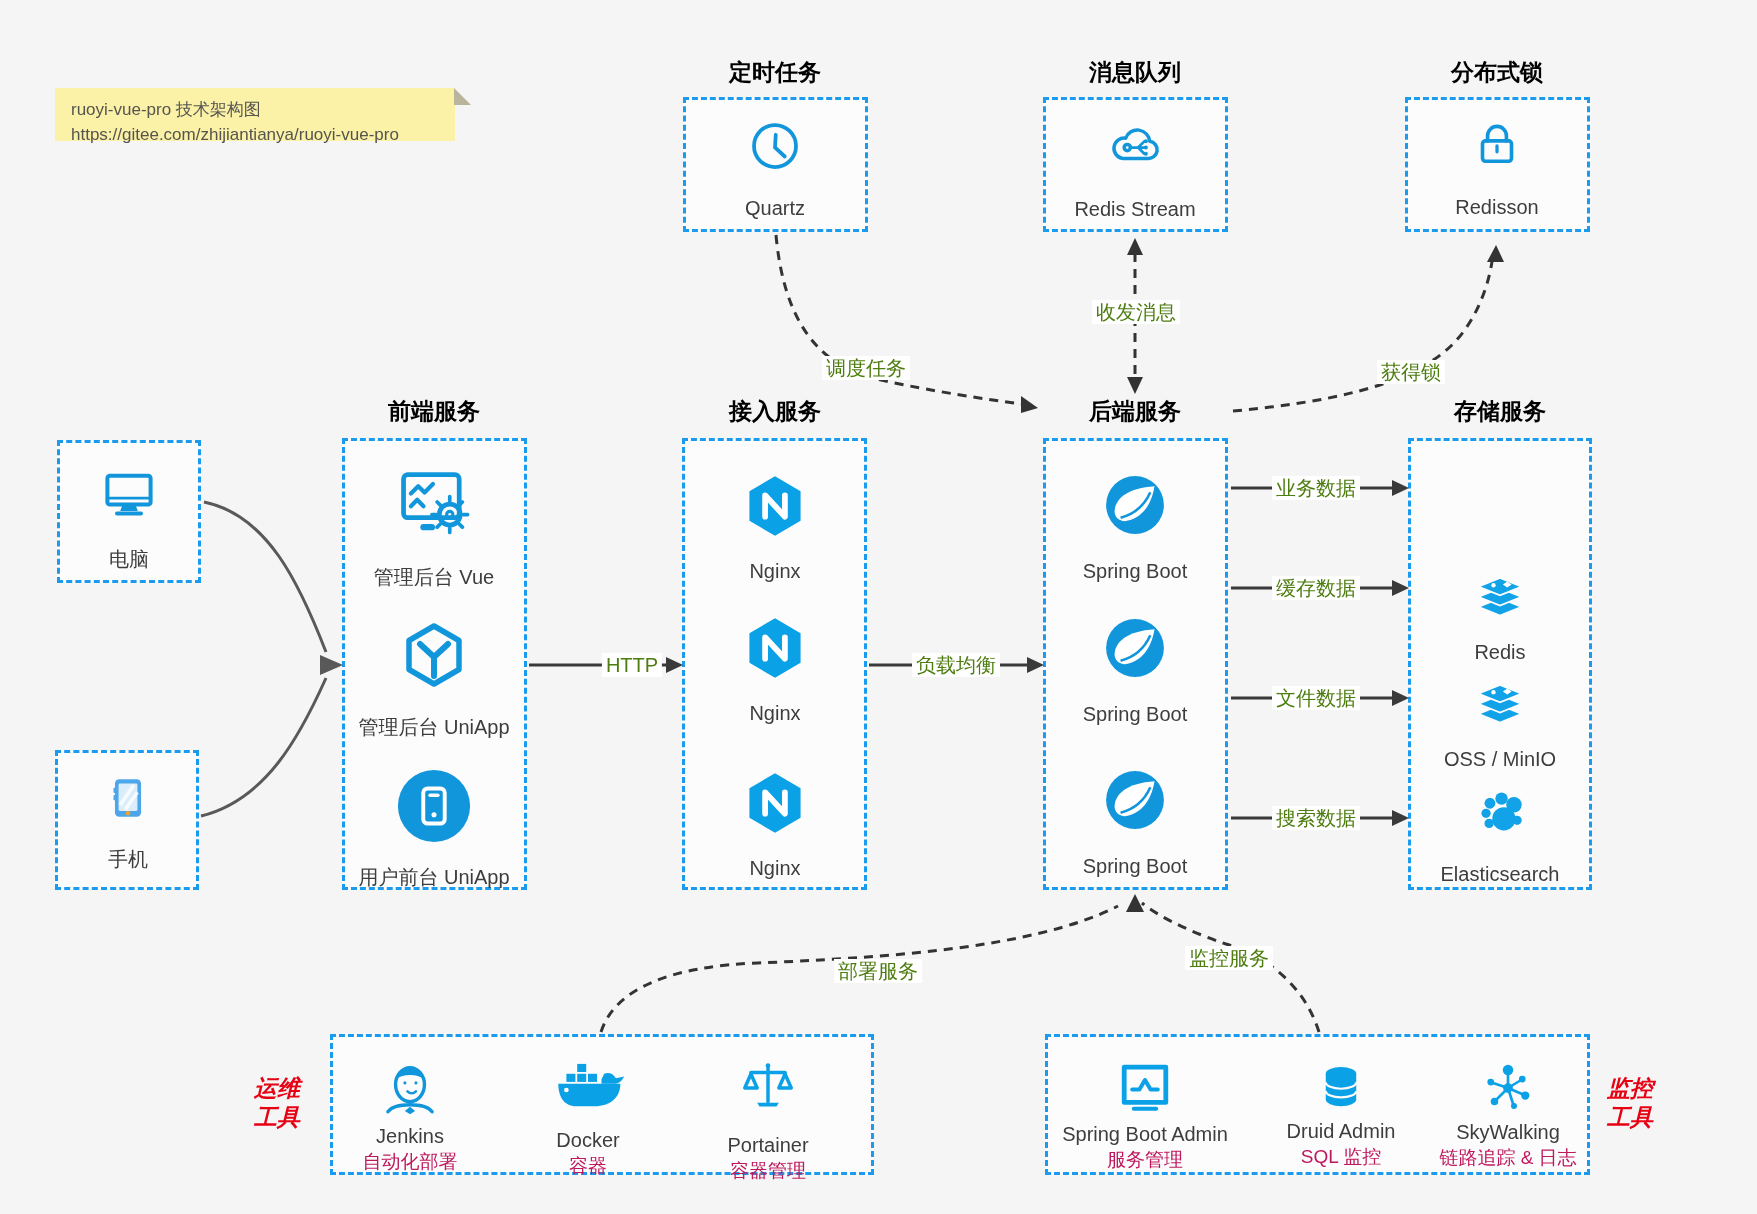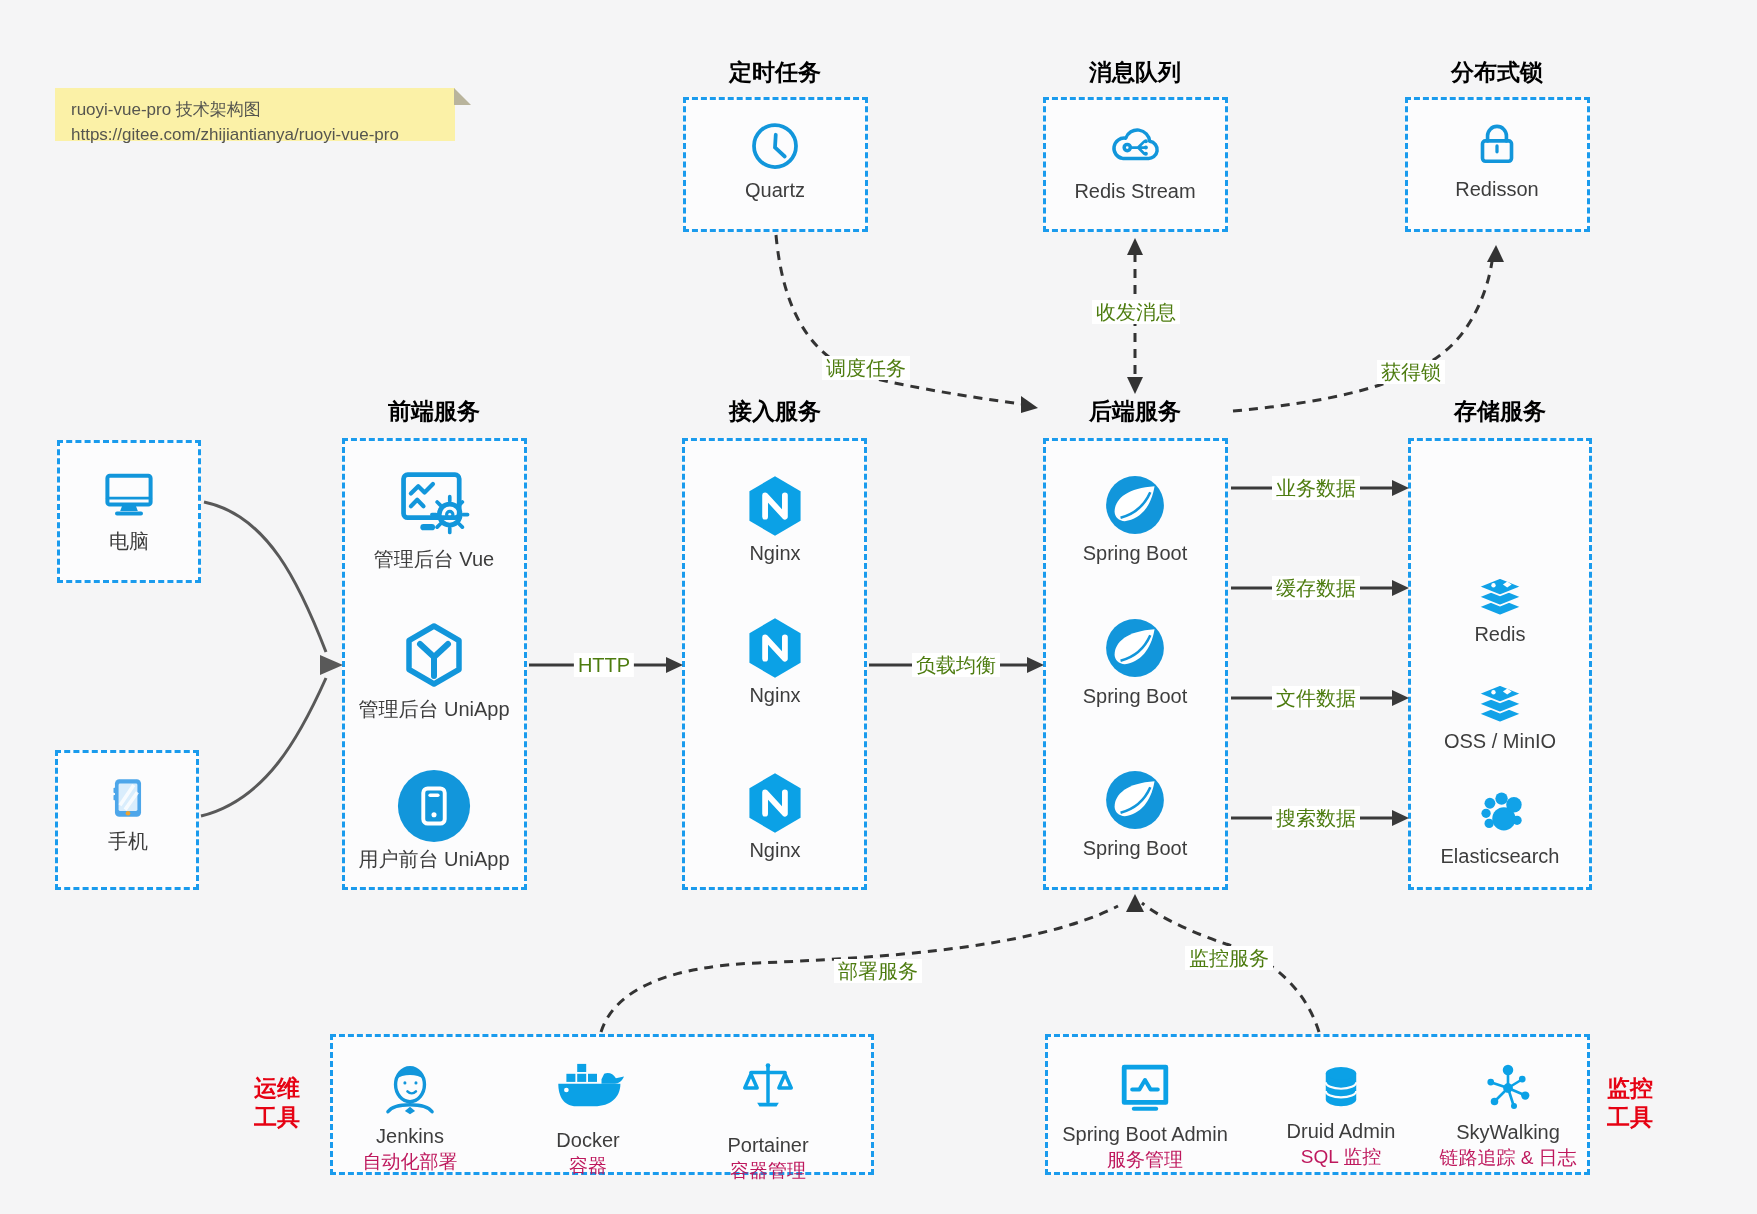--- a/index.html
+++ b/index.html
@@ -12,26 +12,26 @@
   .note .fold{position:absolute;right:-16px;top:0;width:0;height:0;
         border-bottom:17px solid #b9b49c;border-right:17px solid transparent;}
 
   
   .dbox{position:absolute;border:3px dashed #1a9bed;background:#fcfcfd;box-sizing:border-box;}
 
   
   .gtitle{position:absolute;transform:translateX(-50%);color:#000000;font-size:23px;
           font-weight:bold;white-space:nowrap;z-index:3;font-family:Liberation Serif, serif;}
   .side-label{position:absolute;transform:translateX(-50%);color:#e60213;font-size:23px;
-          font-weight:bold;text-align:right;line-height:29px;z-index:3;}
+          font-weight:bold;text-align:right;line-height:29px;z-index:3;font-style:italic;}
 
   
   .node{position:absolute;transform:translateX(-50%);text-align:center;z-index:3;width:230px;}
   .node svg{display:block;margin:0 auto;}
-  .nlabel{font-size:20px;color:#3d3d3d;margin-top:2px;white-space:nowrap;line-height:24px;}
+  .nlabel{font-size:20px;color:#3d3d3d;margin-top:20px;white-space:nowrap;line-height:24px;}
   .nlabel2{font-size:19px;color:#be185d;white-space:nowrap;line-height:27px;}
 
   
   svg.overlay{position:absolute;left:0;top:0;z-index:4;pointer-events:none;}
   .elabel{position:absolute;transform:translate(-50%,-50%);background:#ffffff;color:#4d7c0f;
           font-size:20px;padding:1px 4px;white-space:nowrap;z-index:5;line-height:22px;}
 </style>
 </head>
 <body>
 
@@ -333,21 +333,21 @@
     </g>
     <g fill="#333333">
       <polygon points="1021,396 1038,408 1021,413"></polygon>
       <polygon points="1127,255 1135,238 1143,255"></polygon>
       <polygon points="1127,377 1135,394 1143,377"></polygon>
       <polygon points="1487,262 1496,245 1504,262"></polygon>
       <polygon points="1126,912 1135,894 1144,912"></polygon>
     </g>
   </svg>
 
-  <div class="elabel" style="left:604px;top:665px">HTTP</div>
+  <div class="elabel" style="left:632px;top:665px">HTTP</div>
   <div class="elabel" style="left:956px;top:665px">负载均衡</div>
   <div class="elabel" style="left:1316px;top:488px">业务数据</div>
   <div class="elabel" style="left:1316px;top:588px">缓存数据</div>
   <div class="elabel" style="left:1316px;top:698px">文件数据</div>
   <div class="elabel" style="left:1316px;top:818px">搜索数据</div>
   <div class="elabel" style="left:866px;top:368px">调度任务</div>
   <div class="elabel" style="left:1136px;top:312px">收发消息</div>
   <div class="elabel" style="left:1411px;top:372px">获得锁</div>
   <div class="elabel" style="left:878px;top:971px">部署服务</div>
   <div class="elabel" style="left:1229px;top:958px">监控服务</div>

